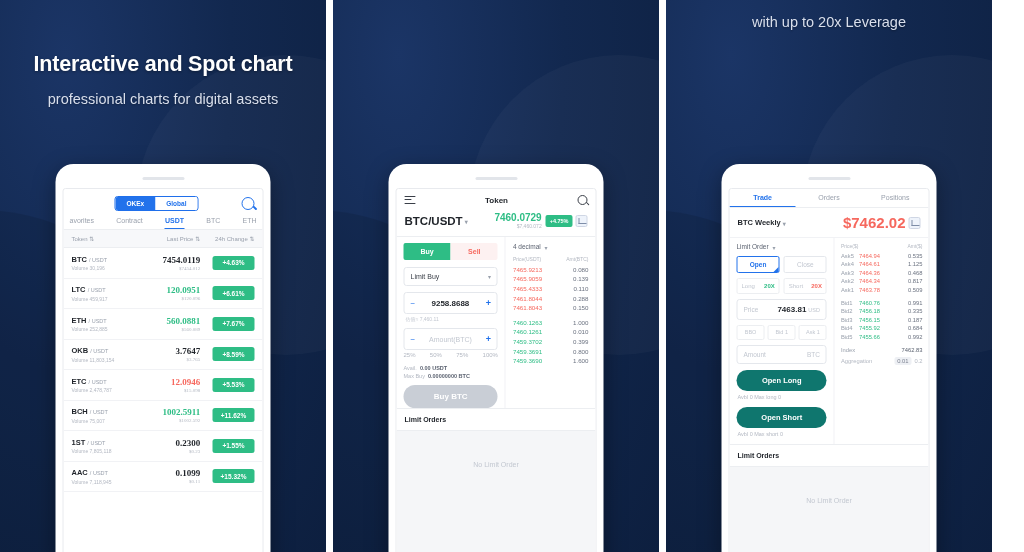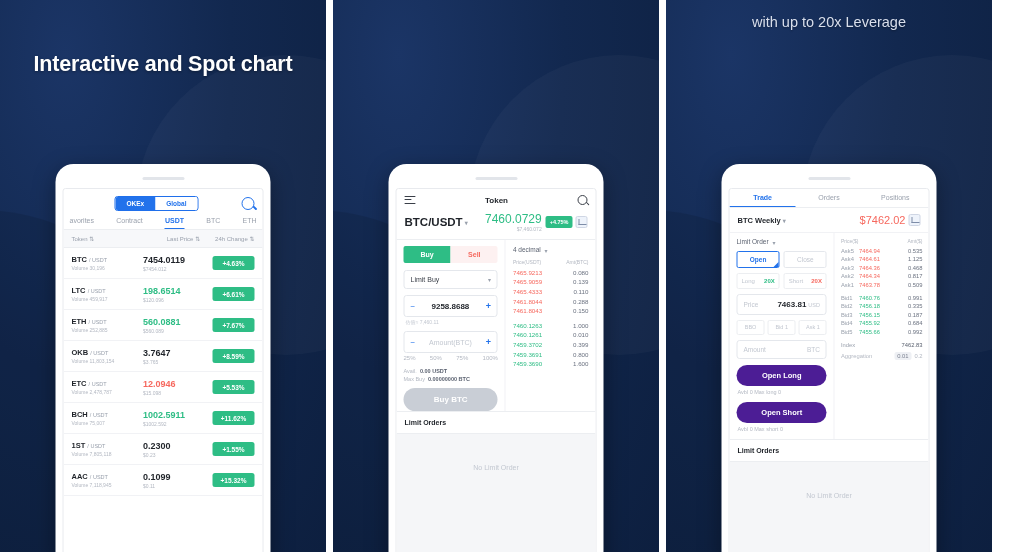--- a/index.html
+++ b/index.html
@@ -116,21 +116,21 @@
     padding: 5px 8px; font-size: 6px; color: #9aa1ad;
   }
   .p1-head .c1 { flex: 1.25; }
   .p1-head .c2 { flex: 1; text-align: right; }
   .p1-head .c3 { flex: 0.95; text-align: right; }
   .row {
     display: flex; align-items: center;
     padding: 6.5px 8px; border-bottom: 1px solid #f1f2f5;
   }
   .row .c1 { flex: 1.25; }
-  .row .c2 { flex: 1; text-align: left; }
+  .row .c2 { flex: 1; text-align: right; font-family: Liberation Serif, serif; }
   .row .c3 { flex: 0.95; text-align: right; }
   .sym { font-size: 7.5px; font-weight: bold; color: #1f2329; }
   .sym .q { font-size: 5.5px; font-weight: normal; color: #9aa1ad; }
   .vol { font-size: 5px; color: #b3b8c2; margin-top: 1.5px; }
   .price { font-size: 9px; font-weight: bold; }
   .price.up { color: #2ebd85; }
   .price.dn { color: #f6685e; }
   .price.nt { color: #1f2329; }
   .usd { font-size: 5px; color: #b3b8c2; margin-top: 1px; }
   .chg {
@@ -164,21 +164,21 @@
   .burger i { position:absolute; left:0; width:11px; height:1.3px; background:#2272eb; border-radius:1px; }
   .burger i:nth-child(1){top:0;} .burger i:nth-child(2){top:3.6px;} .burger i:nth-child(3){top:7.2px;}
 
   .pairbar {
     display: flex; align-items: center; justify-content: space-between;
     padding: 2px 8px 7px 8px; border-bottom: 1px solid #eceef1;
   }
   .pairbar .pair { font-size: 11.5px; font-weight: bold; color: #1f2329; }
   .caret { display:inline-block; font-size: 6px; color:#9aa1ad; margin-left: 2px; vertical-align: middle;}
   .pairbar .lastwrap { text-align: right; margin-left: auto; margin-right: 4px; }
-  .pairbar .last { font-size: 12px; font-weight: normal; color: #2ebd85; }
+  .pairbar .last { font-size: 10px; font-weight: bold; color: #2ebd85; }
   .pairbar .lastusd { font-size: 5px; color: #b3b8c2; }
   .pill {
     background:#2ebd85; color:#fff; font-size:5.5px; font-weight:bold;
     padding:3px 4px; border-radius:2px;
   }
   .chartbtn {
     width:12px; height:12px; border:1px solid #cfd6e4; border-radius:2px;
     margin-left:3px; position:relative; background:#eef3fb;
   }
   .chartbtn::after{
@@ -235,21 +235,21 @@
     background:#f5f6f8; text-align:center; color:#c2c7d0;
     font-size:7px; padding:30px 0 60px 0; height:100%;
   }
 
   
   .p3-tabs { display:flex; border-bottom:1px solid #eceef1; }
   .p3-tabs div { flex:1; text-align:center; font-size:7px; color:#9aa1ad; padding:5px 0 5px 0; }
   .p3-tabs div.active { color:#2272eb; font-weight:bold; border-bottom:1.5px solid #2272eb; }
   .p3-pair { display:flex; align-items:center; padding:6px 8px; border-bottom:1px solid #f1f2f5; }
   .p3-pair .nm { font-size:7.5px; font-weight:bold; color:#1f2329; }
-  .p3-pair .pr { margin-left:auto; font-size:11px; font-weight:normal; color:#f6685e; }
+  .p3-pair .pr { margin-left:auto; font-size:15px; font-weight:bold; color:#f6685e; }
   .left3 { width:53%; padding:5px 7px 0 7px; border-right:1px solid #f1f2f5; }
   .right3 { width:47%; padding:5px 6px 0 6px; }
   .oc { display:flex; gap:4px; margin-bottom:5px; }
   .oc div { flex:1; text-align:center; font-size:6.5px; padding:4px 0; border-radius:2px; }
   .oc .open  { border:1px solid #2272eb; color:#2272eb; font-weight:bold; position:relative; }
   .oc .open::after{
     content:""; position:absolute; right:0; bottom:0;
     border-width:0 0 5px 5px; border-style:solid; border-color:transparent transparent #2272eb transparent;
   }
   .oc .close { border:1px solid #e4e7ec; color:#c2c7d0; }
@@ -268,21 +268,21 @@
   .pricebox .v { font-size:8px; font-weight:bold; color:#1f2329; }
   .pricebox .u { font-size:5.5px; color:#c2c7d0; margin-left:2px; }
   .chips { display:flex; gap:3px; margin-bottom:5px; }
   .chips div { flex:1; text-align:center; border:1px solid #eceef1; border-radius:2px; font-size:5.5px; color:#c2c7d0; padding:3.5px 0; }
   .amtbox {
     display:flex; align-items:center; justify-content:space-between;
     border:1px solid #e4e7ec; border-radius:3px; padding:5px 6px; margin-bottom:6px;
     font-size:6.5px; color:#c2c7d0;
   }
   .cta3 {
-    text-align:center; background:#4c1d95; color:#fff;
+    text-align:center; background:#0f766e; color:#fff;
     font-size:7.5px; font-weight:bold; padding:6px 0; border-radius:11px;
   }
   .avl3 { font-size:5.5px; color:#b3b8c2; margin:3px 0 7px 1px; }
   .obrow3 { display:flex; align-items:center; font-size:5.8px; margin-bottom:2.4px; }
   .obrow3 .lv { width:18px; color:#9aa1ad; }
   .obrow3 .p  { flex:1; }
   .obrow3 .p.ask { color:#f6685e; }
   .obrow3 .p.bid { color:#2ebd85; }
   .obrow3 .a  { width:26px; text-align:right; color:#6b7280; }
   .idxrow { display:flex; justify-content:space-between; font-size:5.8px; color:#9aa1ad; margin-top:7px; }
@@ -293,20 +293,21 @@
 </head>
 <body>
 
 <div class="stage">
 
   <section class="panel">
     <div class="blob b1"></div>
     <div class="blob b2"></div>
 
     <h1 class="headline">Interactive and Spot chart</h1>
+    <p class="subhead">professional charts for digital assets</p>
 
     <div class="phone">
       <div class="speaker"></div>
       <div class="screen">
 
         <div class="p1-top">
           <div class="seg">
             <div class="on">OKEx</div>
             <div class="off">Global</div>
           </div>
@@ -338,21 +339,21 @@
                 <div class="usd">$7454.012</div>
               </div>
             <div class="c3"><span class="chg">+4.63%</span></div>
           </div>
           <div class="row">
             <div class="c1">
                 <div class="sym"><span>LTC</span> <span class="q">/ <span>USDT</span></span></div>
                 <div class="vol">Volume 459,917</div>
               </div>
             <div class="c2">
-                <div class="price up">198.6514</div>
+                <div class="price up">120.0951</div>
                 <div class="usd">$120.096</div>
               </div>
             <div class="c3"><span class="chg">+6.61%</span></div>
           </div>
           <div class="row">
             <div class="c1">
                 <div class="sym"><span>ETH</span> <span class="q">/ <span>USDT</span></span></div>
                 <div class="vol">Volume 252,885</div>
               </div>
             <div class="c2">

